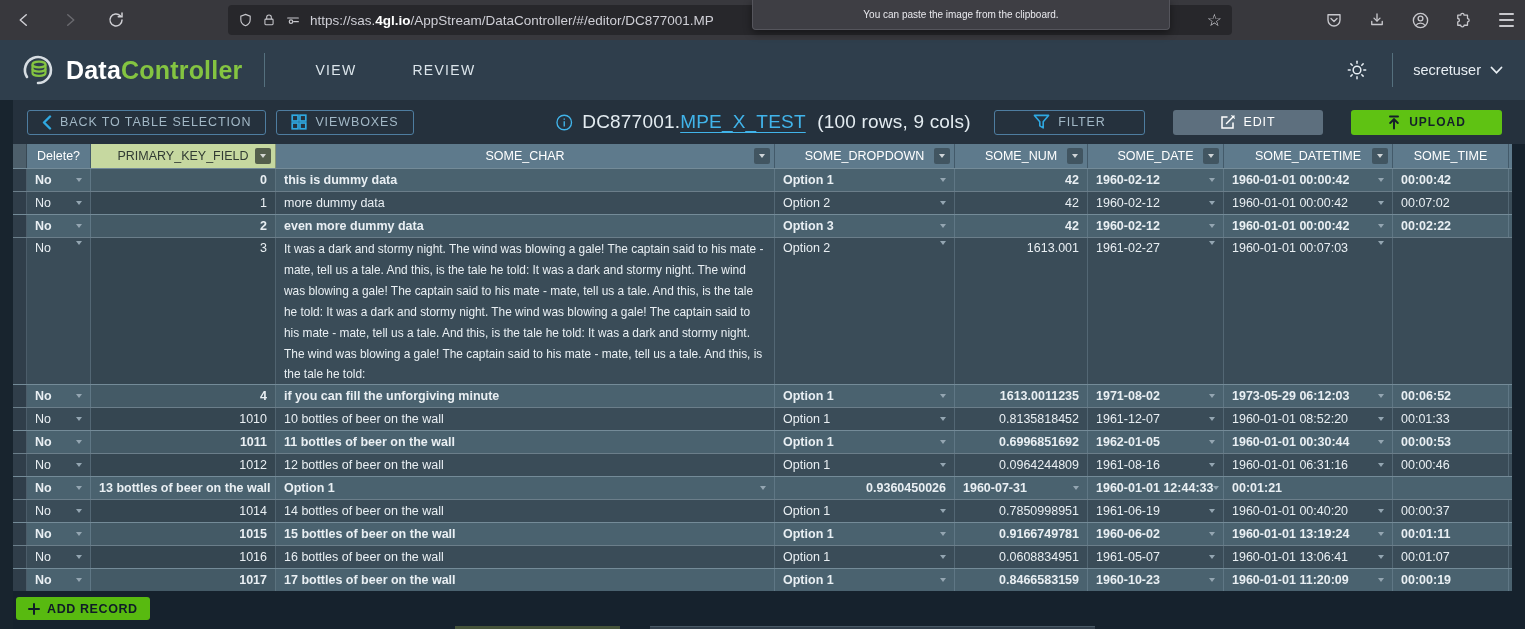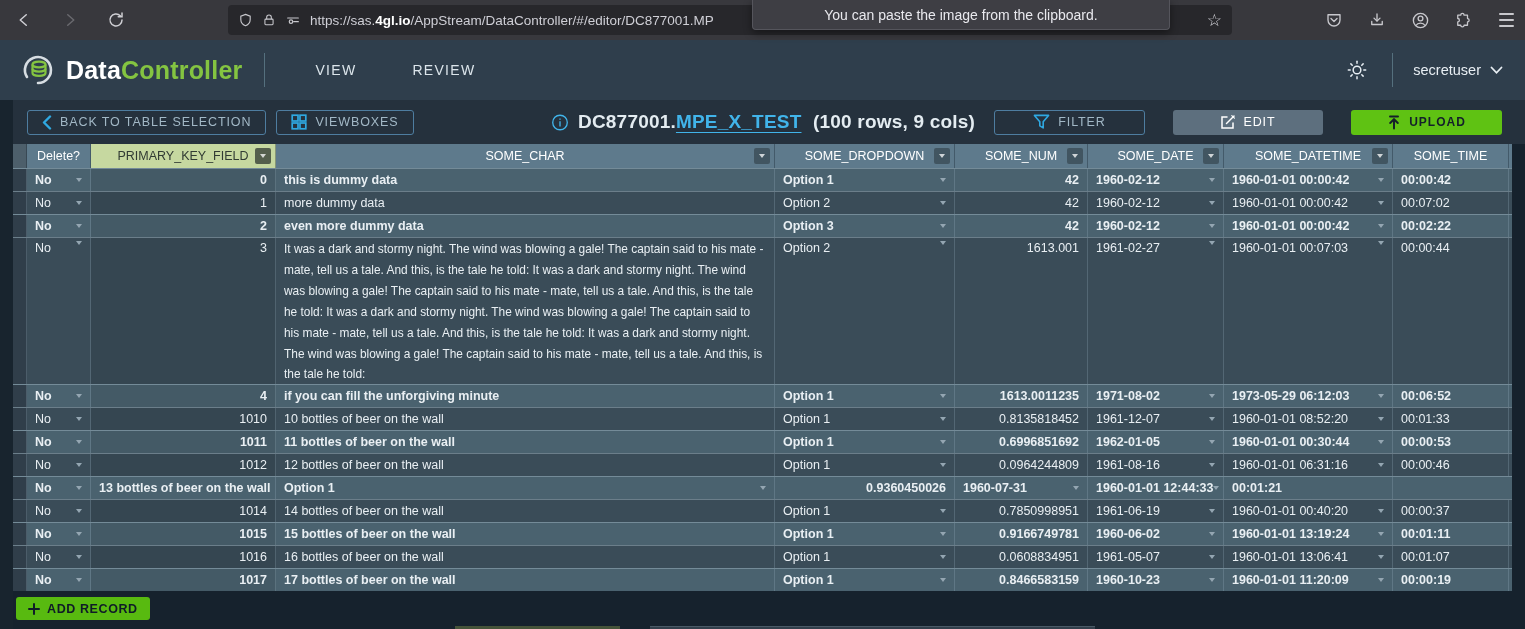--- a/index.html
+++ b/index.html
@@ -19,21 +19,21 @@
     border-radius:4px; display:flex; align-items:center; padding:0 10px; gap:9px;
   }
   .url-text { flex:1; font-size:13.5px; color:#cfcfd6; white-space:nowrap; overflow:hidden; }
   .url-text .domain { color:#ffffff; font-weight:700; }
   .star { font-size:17px; color:#d4d4da; line-height:1; cursor:pointer; }
   .tooltip {
     position:absolute; left:752px; top:0; width:418px; height:30px; z-index:6;
     background:#3e3e44; border:1px solid #55555c; border-top:none; border-radius:0 0 4px 4px;
     box-shadow:0 3px 8px rgba(0,0,0,.45);
     display:flex; align-items:center; justify-content:center;
-    color:#e9e9ee; font-size:14px;
+    color:#e9e9ee; font-size:10px;
   }
   .chrome-icons { position:absolute; right:8px; top:0; height:40px; display:flex; align-items:center; gap:21px; }
   .chrome-icons .nav-btn { width:22px; height:22px; }
   .hamburger { display:flex; flex-direction:column; gap:4px; }
   .hamburger i { display:block; width:15px; height:1.8px; background:#c8c8cd; border-radius:1px; }
 
   
   .app-header { position:absolute; top:40px; left:0; width:1525px; height:60px; background:#2f3e4c; display:flex; align-items:center; }
   .brand { display:flex; align-items:center; gap:10px; padding-left:20px; }
   .brand-name { font-size:25px; font-weight:700; color:#ffffff; letter-spacing:.2px; }
@@ -49,21 +49,21 @@
   
   .toolbar { position:absolute; top:100px; left:0; width:1525px; height:44px; background:#25313d; display:flex; align-items:center; }
   .btn-outline {
     height:25px; border:1px solid #4e7da0; border-radius:3px; background:transparent;
     color:#a2b8c6; font-size:12.5px; letter-spacing:.9px; display:flex; align-items:center;
     justify-content:center; gap:8px; padding:0 14px; cursor:pointer; white-space:nowrap;
   }
   .btn-back { margin-left:27px; }
   .btn-viewboxes { margin-left:10px; }
   .page-title { position:absolute; left:50%; transform:translateX(-50%); display:flex; align-items:center; gap:9px; }
-  .title-text { font-size:19px; color:#e4ecf1; letter-spacing:.2px; white-space:nowrap;font-weight:bold; }
+  .title-text { font-size:19px; color:#e4ecf1; letter-spacing:.2px; white-space:nowrap; }
   .title-link { color:#41b4ea; text-decoration:underline; text-underline-offset:4px; cursor:pointer; }
   .title-dims { margin-left:6px; }
   .tb-right { margin-left:auto; display:flex; align-items:center; gap:28px; padding-right:23px; }
   .btn-filter { width:151px; }
   .btn-edit { width:150px; height:25px; border-radius:3px; background:#5d6f7e; color:#ffffff; font-size:12.5px; letter-spacing:.9px;
     display:flex; align-items:center; justify-content:center; gap:7px; cursor:pointer; border:none; }
   .btn-upload { width:151px; height:25px; border-radius:3px; background:#5fc213; color:#14202a; font-weight:700; font-size:12px; letter-spacing:1px;
     display:flex; align-items:center; justify-content:center; gap:8px; cursor:pointer; border:none; }
 
   .left-strip { position:absolute; left:0; top:100px; width:13px; height:529px; background:#18242e; z-index:4; }
@@ -464,23 +464,20 @@
           <span>1613.001</span>
         </div>
         <div class="cell c-date">
           <span>1961-02-27</span>
           <i class="caret"></i>
         </div>
         <div class="cell c-datetime">
           <span>1960-01-01 00:07:03</span>
           <i class="caret"></i>
         </div>
-        <div class="cell c-time">
-          <span>00:00:44</span>
-        </div>
       </div>
       <div class="row light">
         <div class="cell stub"></div>
         <div class="cell c-delete">
           <span>No</span>
           <i class="caret"></i>
         </div>
         <div class="cell c-pk">
           <span>4</span>
         </div>

